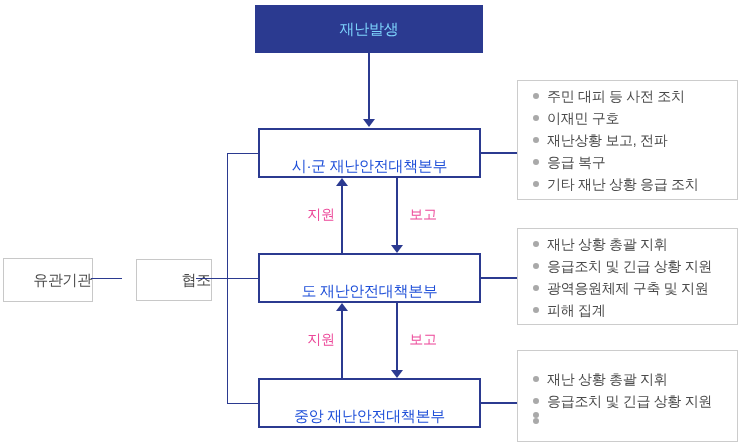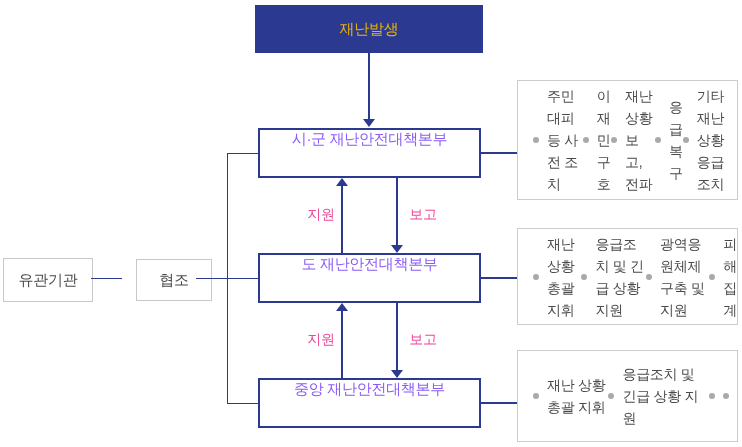--- a/index.html
+++ b/index.html
@@ -2,47 +2,47 @@
 <html><head>
 <meta charset="utf-8">
 <style>
   html,body{margin:0;padding:0;background:#fff;}
   body{font-family:"Liberation Sans","DejaVu Sans",sans-serif;}
   .canvas{position:relative;width:742px;height:447px;background:#ffffff;overflow:hidden;}
 
   
   .node-filled{
     position:absolute;left:255px;top:5px;width:228px;height:48px;
-    background:#2b3a90;color:#eab308;display:flex;align-items:center;justify-content:center;
+    background:#2b3a90;color:#7dd3fc;display:flex;align-items:center;justify-content:center;
     font-size:15px;letter-spacing:-0.3px;
   }
 
   
   .node-outline{
     position:absolute;width:219px;height:46px;background:#ffffff;
-    border:2px solid #2b3a90;color:#8b5cf6;
-    display:flex;align-items:flex-start;justify-content:center;
+    border:2px solid #2b3a90;color:#1d4ed8;
+    display:flex;align-items:flex-end;justify-content:center;
     font-size:15px;letter-spacing:-0.3px;
   }
   .node-sigun{left:258px;top:128px;}
   .node-do{left:258px;top:253px;}
   .node-jungang{left:258px;top:378px;}
 
   
   .node-gray{
     position:absolute;background:#ffffff;border:1px solid #c8c8c8;color:#4a4a4a;
-    display:flex;align-items:center;justify-content:center;font-size:15px;letter-spacing:-0.3px;
+    display:flex;align-items:center;justify-content:flex-end;font-size:15px;letter-spacing:-0.3px;
   }
   .node-yugwan{left:3px;top:258px;width:88px;height:42px;}
   .node-hyeopjo{left:136px;top:259px;width:74px;height:40px;font-family:Liberation Mono, monospace;}
 
   
   .list-box{
     position:absolute;left:517px;width:221px;background:#ffffff;border:1px solid #cccccc;
-    display:flex;flex-direction:row;justify-content:center;box-sizing:border-box;
+    display:flex;flex-direction:column;justify-content:center;box-sizing:border-box;
     padding:4px 0 4px 15px;
   }
   .list-1{top:80px;height:120px;}
   .list-2{top:228px;height:97px;}
   .list-3{top:350px;height:92px;}
   .list-item{display:flex;align-items:center;line-height:22px;font-size:14px;color:#4a4a4a;letter-spacing:-0.3px;}
   .bullet{width:6px;height:6px;border-radius:50%;background:#a9a9a9;margin-right:8px;flex:0 0 auto;}
 
   
   .hline{position:absolute;height:1px;background:#2b3a90;}

